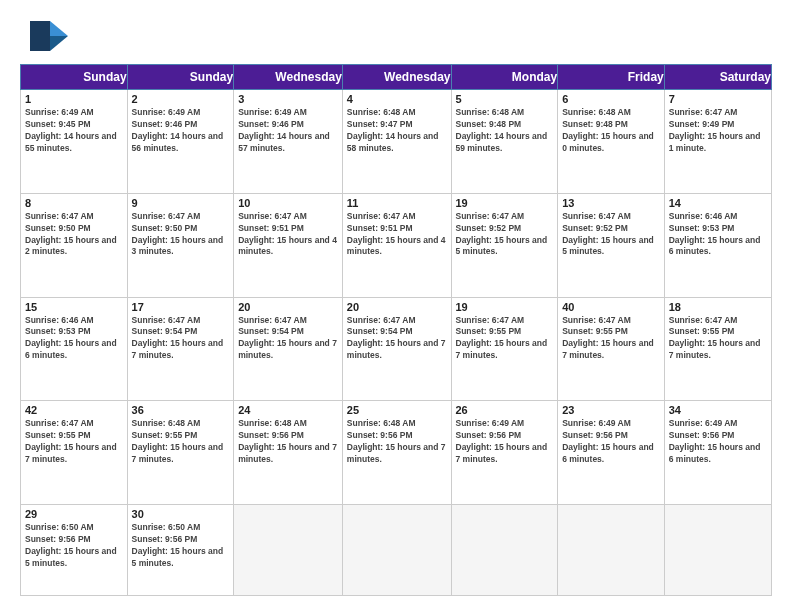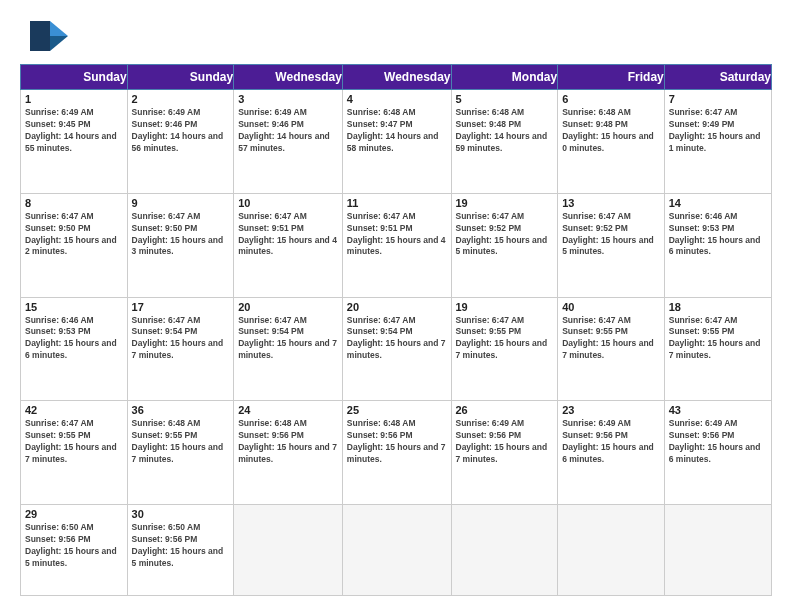--- a/index.html
+++ b/index.html
@@ -232,21 +232,21 @@
           </td>
           <td>
             <span class="day-number">26</span>
             <div class="day-info">Sunrise: 6:49 AM<br>Sunset: 9:56 PM<br>Daylight: 15 hours and 7 minutes.</div>
           </td>
           <td>
             <span class="day-number">23</span>
             <div class="day-info">Sunrise: 6:49 AM<br>Sunset: 9:56 PM<br>Daylight: 15 hours and 6 minutes.</div>
           </td>
           <td>
-            <span class="day-number">43</span>
+            <span class="day-number">34</span>
             <div class="day-info">Sunrise: 6:49 AM<br>Sunset: 9:56 PM<br>Daylight: 15 hours and 6 minutes.</div>
           </td>
         </tr>
         <tr>
           <td>
             <span class="day-number">29</span>
             <div class="day-info">Sunrise: 6:50 AM<br>Sunset: 9:56 PM<br>Daylight: 15 hours and 5 minutes.</div>
           </td>
           <td>
             <span class="day-number">30</span>

